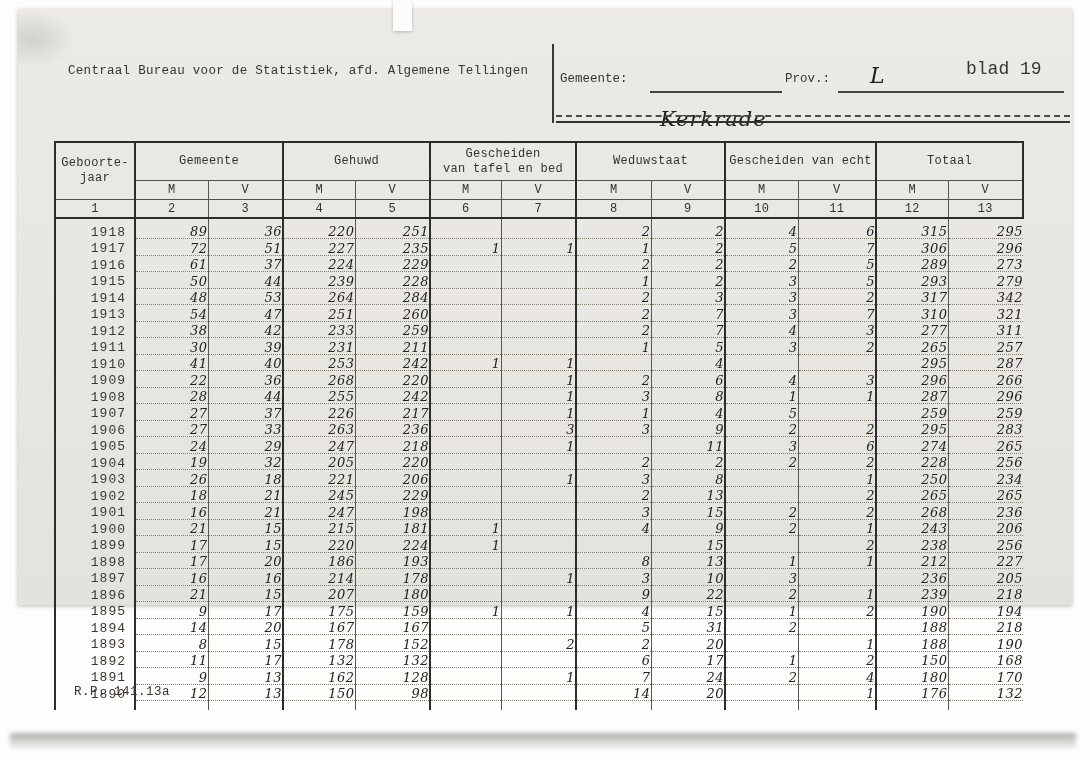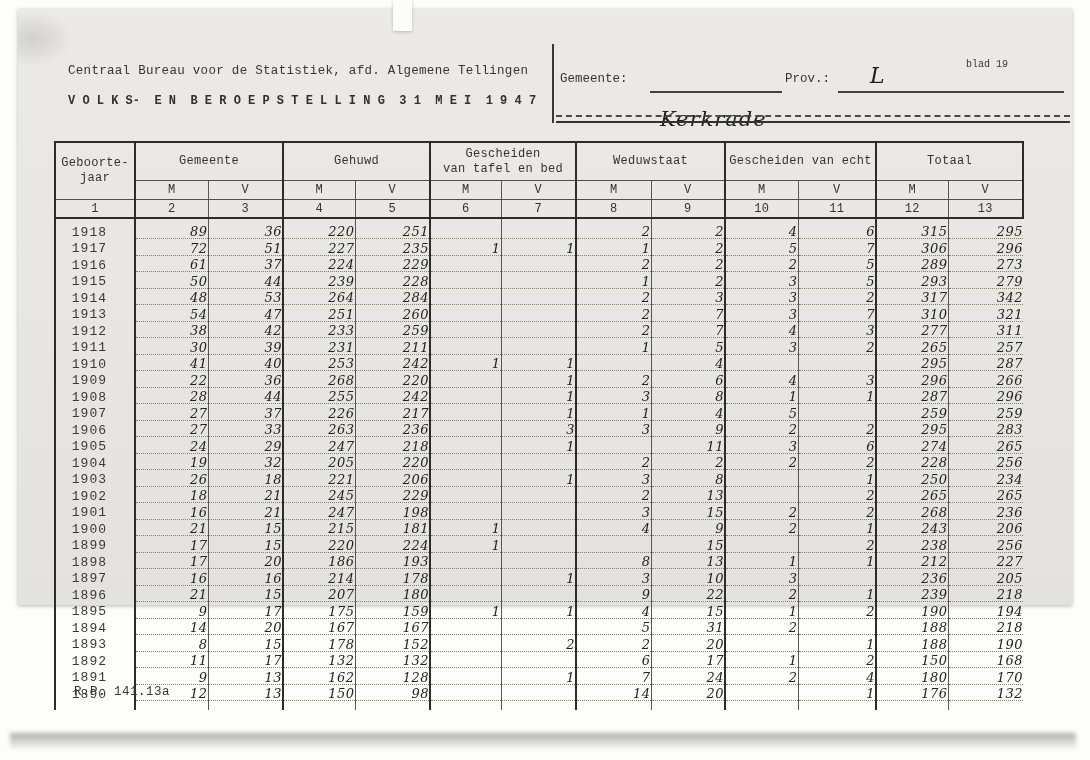--- a/index.html
+++ b/index.html
@@ -21,21 +21,21 @@
     box-shadow:0 1px 4px rgba(0,0,0,.28);
   }
   .notch{
     position:absolute;left:393px;top:0;width:19px;height:31px;background:#fcfcfb;
     box-shadow:0 1px 3px rgba(0,0,0,.22);
   }
   .typed{color:#38362f;}
   .org-line{position:absolute;left:50px;top:55px;font-size:12.5px;letter-spacing:.3px;}
   .census-title{position:absolute;left:50px;top:85px;font-size:12px;white-space:pre;font-weight:bold;color:#33312b;}
   .table-caption{position:absolute;left:50px;top:110px;font-size:12px;letter-spacing:.2px;}
-  .page-number{position:absolute;left:948px;top:50px;font-size:10px;}
+  .page-number{position:absolute;left:948px;top:50px;font-size:18px;}
   .v-divider{position:absolute;left:534px;top:35px;width:2px;height:79px;background:#3a3833;}
   .gemeente-label{position:absolute;left:542px;top:63px;font-size:12.5px;}
   .prov-label{position:absolute;left:767px;top:63px;font-size:12.5px;}
   .handwriting{
     font-family:"DejaVu Serif", serif;font-style:italic;color:#21201b;
   }
   .gemeente-value{position:absolute;left:642px;top:52px;font-size:21px;letter-spacing:1px;margin-top:46px;}
   .prov-value{position:absolute;left:852px;top:54px;font-size:22px;}
   .u-line{position:absolute;height:0;border-bottom:2px solid #45433d;}
   .u1{left:632px;top:82px;width:132px;}
@@ -63,35 +63,34 @@
   .vr-none{border-right:none;}
   tbody td{
     height:15.5px;border-bottom:1px dotted #847f6e;
     font-size:13px;text-align:right;padding-right:9px;
     font-family:"DejaVu Serif", serif;font-style:italic;color:#23221d;
     letter-spacing:.5px;line-height:1;vertical-align:bottom;
   }
   tbody tr.first td{height:19px;}
   tbody td.year-cell{
     font-family:"Liberation Mono", monospace;font-style:normal;
-    font-size:13px;color:#3b3933;text-align:right;padding-right:27px;
+    font-size:13px;color:#3b3933;text-align:right;padding-right:8px;
     border-bottom:none;letter-spacing:1px;
   }
   tbody tr.stub td{height:9px;border-bottom:none;}
   .form-code{position:absolute;left:56px;top:676px;font-size:12.5px;letter-spacing:.5px;}
 </style>
 </head>
 <body>
 
 <div class="scan-shadow"></div>
 
 <div class="paper">
 
   <div class="typed org-line">Centraal Bureau voor de Statistiek, afd. Algemene Tellingen</div>
-  <div class="typed census-title">V O L K S-  E N  B E R O E P S T E L L I N G  3 1  M E I  1 9 4 7</div>
 
   <div class="v-divider"></div>
   <div class="typed page-number">blad 19</div>
 
   <div class="typed gemeente-label">Gemeente:</div>
   <div class="handwriting gemeente-value">Kerkrade</div>
   <div class="u-line u1"></div>
   <div class="typed prov-label">Prov.:</div>
   <div class="handwriting prov-value">L</div>
   <div class="u-line u2"></div>

